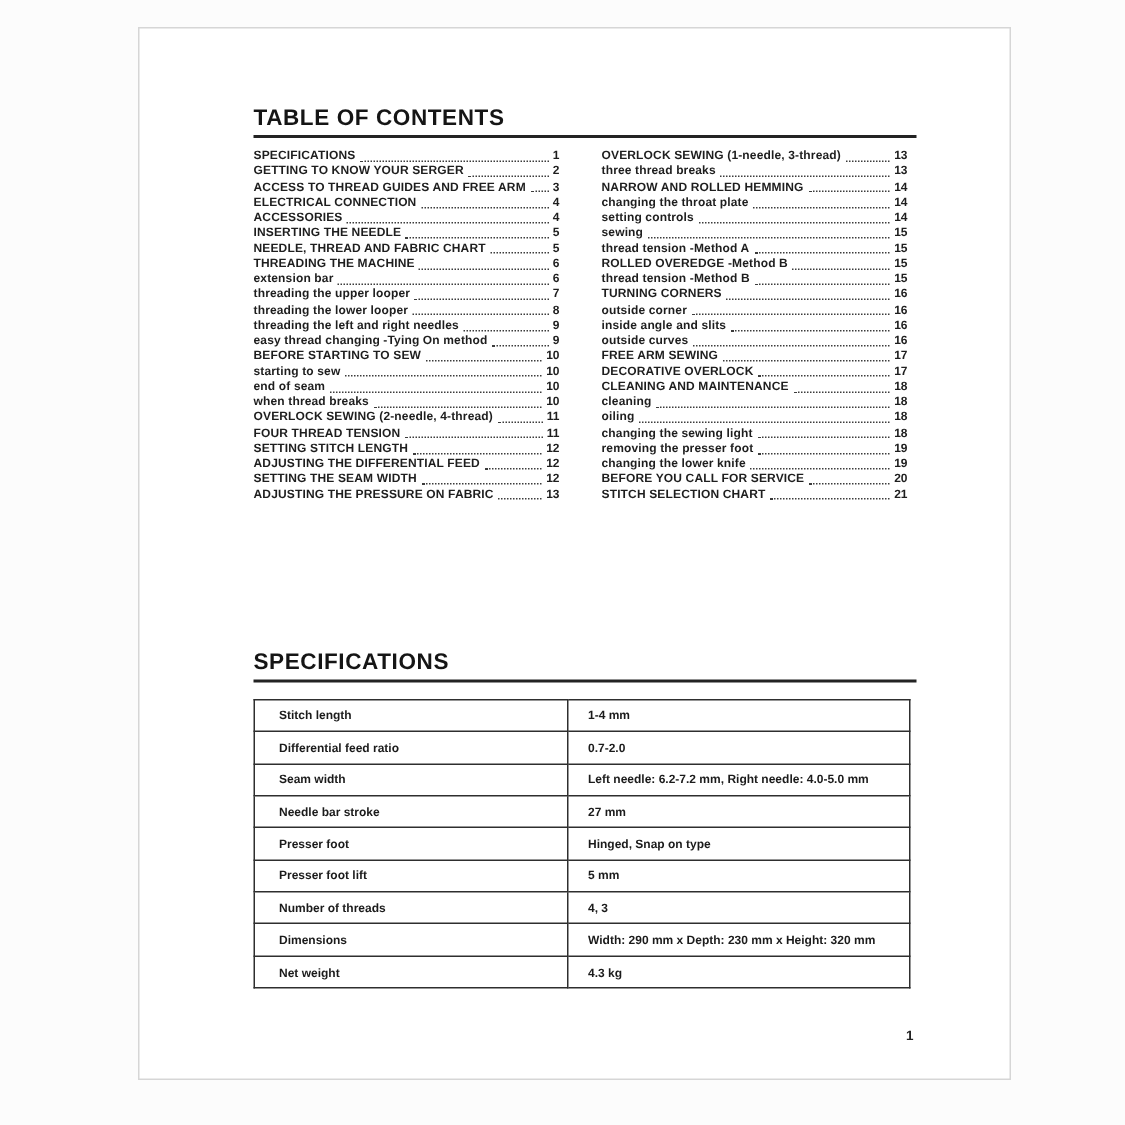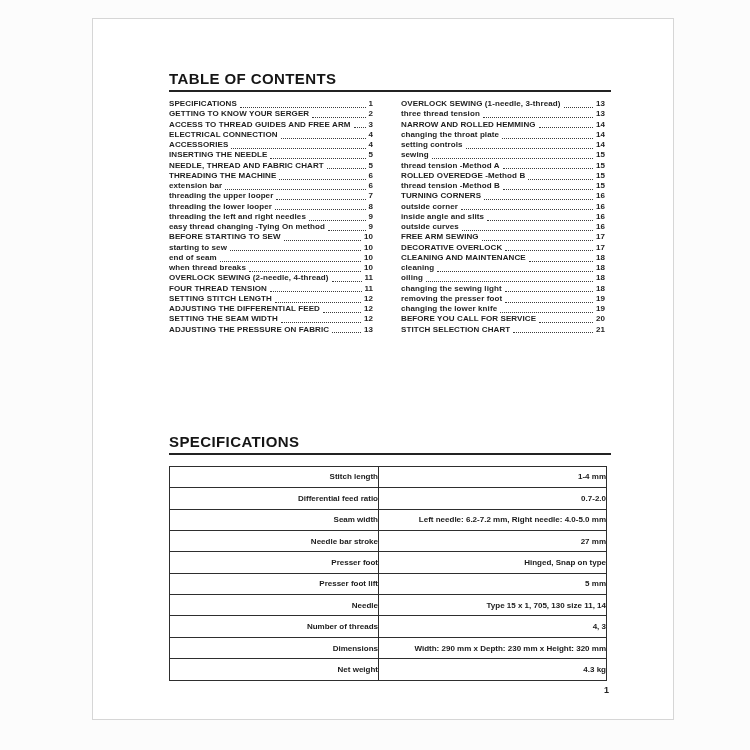--- a/index.html
+++ b/index.html
@@ -78,21 +78,20 @@
     text-align: right;
   }
   .specs-section {
     margin-top: 99px;
   }
   .specs-table {
     margin-top: 11px;
     width: 438px;
     border-collapse: collapse;
     table-layout: fixed;
-    text-align: right;
   }
   .specs-table td {
     border: 1.2px solid #2e2e2e;
     height: 20.4px;
     font-size: 8px;
     font-weight: bold;
     color: #1b1b1b;
     vertical-align: middle;
     padding: 0;
   }
@@ -239,21 +238,21 @@
                 <span class="toc-page">13</span>
               </div>
             </div>
           <div class="toc-col" id="toc-right">
               <div class="toc-row main">
                 <span class="toc-label">OVERLOCK SEWING (1-needle, 3-thread)</span>
                 <span class="leader"></span>
                 <span class="toc-page">13</span>
               </div>
               <div class="toc-row sub">
-                <span class="toc-label">three thread tension</span>
+                <span class="toc-label">three thread breaks</span>
                 <span class="leader"></span>
                 <span class="toc-page">13</span>
               </div>
               <div class="toc-row main">
                 <span class="toc-label">NARROW AND ROLLED HEMMING</span>
                 <span class="leader"></span>
                 <span class="toc-page">14</span>
               </div>
               <div class="toc-row sub">
                 <span class="toc-label">changing the throat plate</span>
@@ -379,24 +378,20 @@
                 <td class="spec-label">Needle bar stroke</td>
                 <td class="spec-value">27 mm</td>
               </tr>
               <tr>
                 <td class="spec-label">Presser foot</td>
                 <td class="spec-value">Hinged, Snap on type</td>
               </tr>
               <tr>
                 <td class="spec-label">Presser foot lift</td>
                 <td class="spec-value">5 mm</td>
-              </tr>
-              <tr>
-                <td class="spec-label">Needle</td>
-                <td class="spec-value">Type 15 x 1, 705, 130  size 11, 14</td>
               </tr>
               <tr>
                 <td class="spec-label">Number of threads</td>
                 <td class="spec-value">4, 3</td>
               </tr>
               <tr>
                 <td class="spec-label">Dimensions</td>
                 <td class="spec-value">Width: 290 mm x Depth: 230 mm x Height: 320 mm</td>
               </tr>
               <tr>

